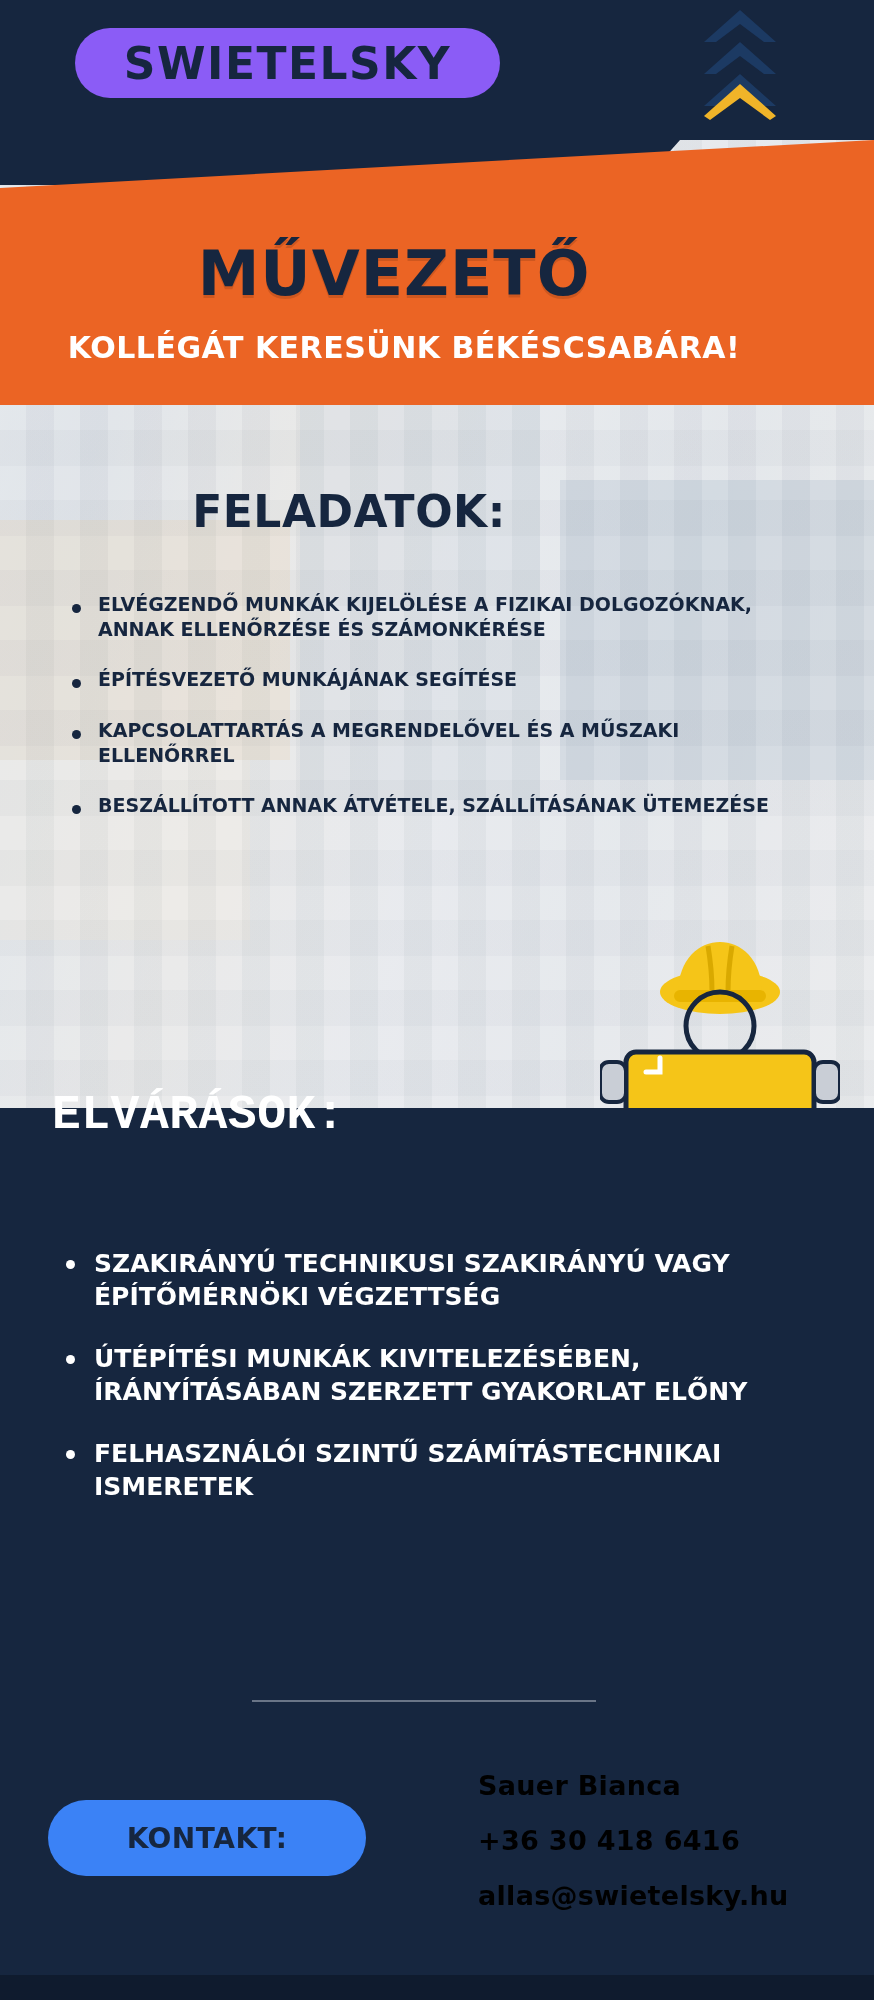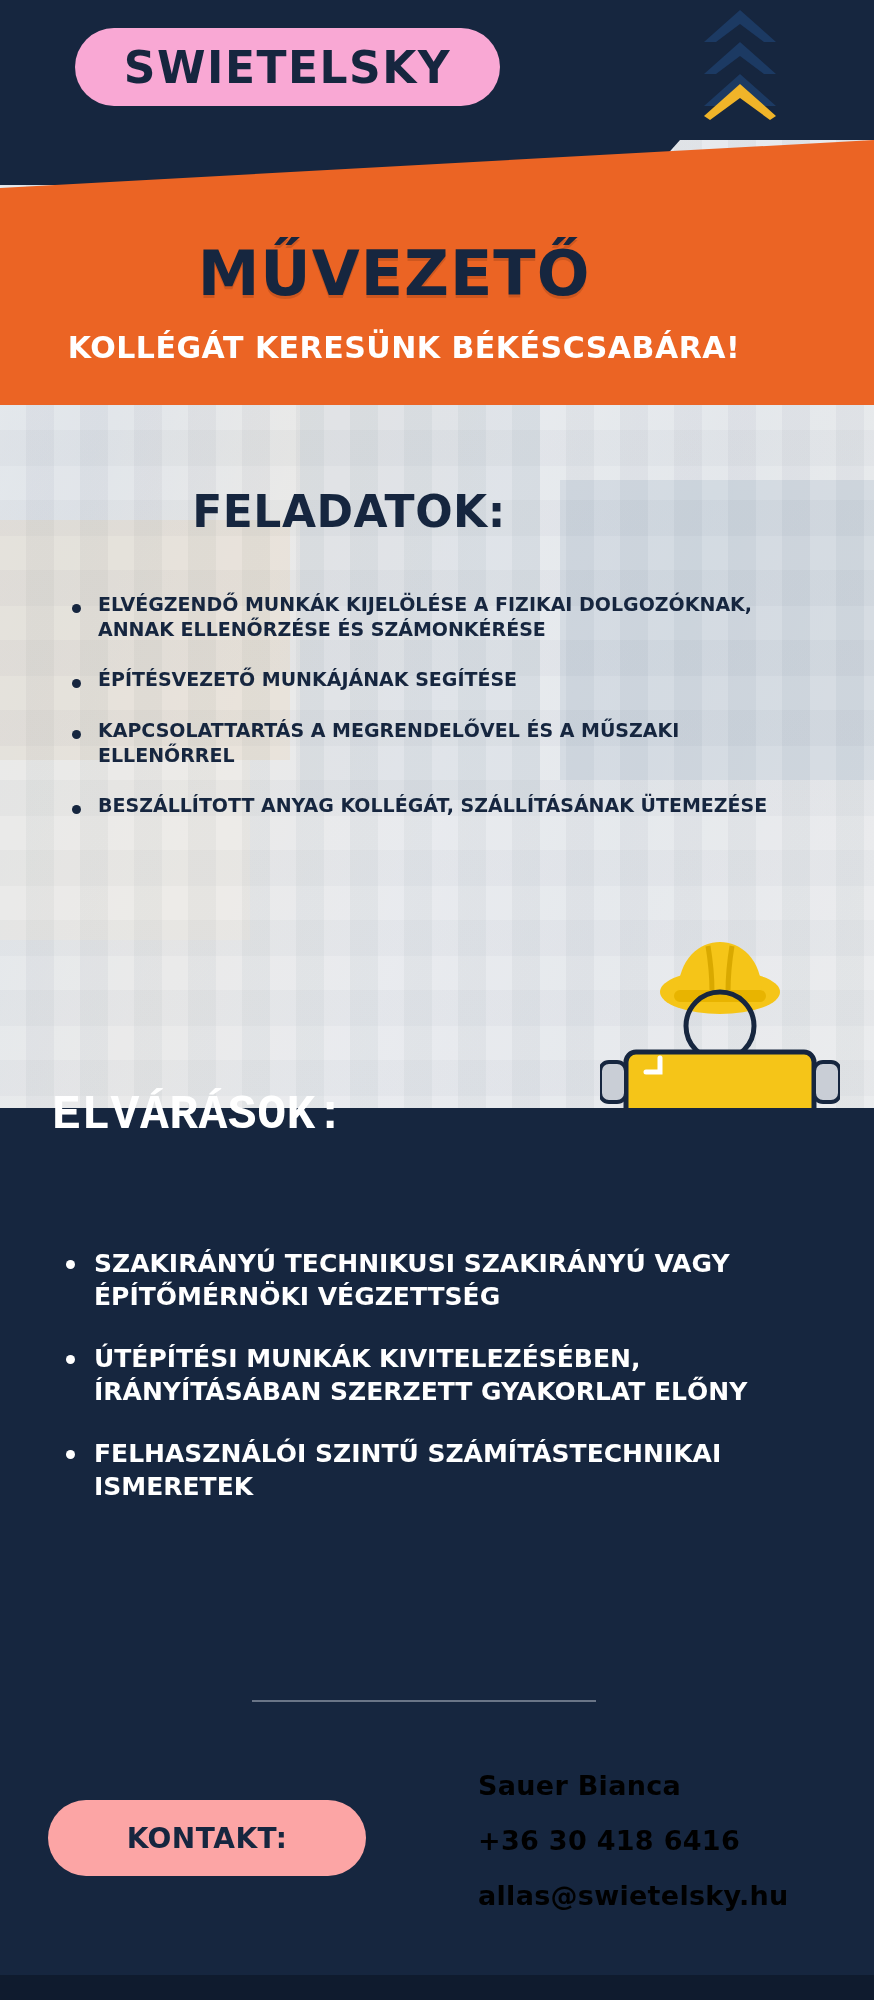--- a/index.html
+++ b/index.html
@@ -38,22 +38,22 @@
   .blob.b4 { left:300px; top:380px; width:240px; height:420px; background:#cbd3dd; opacity:.35; }
 
   
   .header-band {
     position:absolute; left:0; top:0; width:874px; height:185px;
     background:#16263f;
     clip-path: polygon(0 0, 874px 0, 874px 140px, 680px 140px, 640px 185px, 0 185px);
   }
   .logo-pill {
     position:absolute; left:75px; top:28px;
-    width:425px; height:78px;
-    background:#f9a8d4;
+    width:425px; height:70px;
+    background:#8b5cf6;
     border-radius:39px;
     display:flex; align-items:center; justify-content:center;
   }
   .logo-text {
     font-family:"DejaVu Sans", sans-serif;
     font-weight:bold;
     font-size:44px;
     letter-spacing:1.5px;
     color:#16263f;
   }
@@ -158,21 +158,21 @@
 
   .divider {
     position:absolute; left:252px; top:1700px;
     width:344px; height:2px;
     background:#6a7587;
   }
 
   .kontakt-pill {
     position:absolute; left:48px; top:1800px;
     width:318px; height:76px;
-    background:#fca5a5;
+    background:#3b82f6;
     border-radius:38px;
     display:flex; align-items:center; justify-content:center;
   }
   .kontakt-pill span {
     font-family:"DejaVu Sans", sans-serif;
     font-weight:bold;
     font-size:28px;
     color:#16263f;
     letter-spacing:.5px;
   }
@@ -222,21 +222,21 @@
 
   <div class="orange-band"></div>
   <div class="title-main">MŰVEZETŐ</div>
   <div class="title-sub">KOLLÉGÁT KERESÜNK BÉKÉSCSABÁRA!</div>
 
   <div class="tasks-heading">FELADATOK:</div>
   <ul class="tasks-list">
     <li>ELVÉGZENDŐ MUNKÁK KIJELÖLÉSE A FIZIKAI DOLGOZÓKNAK, ANNAK ELLENŐRZÉSE ÉS SZÁMONKÉRÉSE</li>
     <li>ÉPÍTÉSVEZETŐ MUNKÁJÁNAK SEGÍTÉSE</li>
     <li>KAPCSOLATTARTÁS A MEGRENDELŐVEL ÉS A MŰSZAKI ELLENŐRREL</li>
-    <li>BESZÁLLÍTOTT ANYAG KOLLÉGÁT, SZÁLLÍTÁSÁNAK ÜTEMEZÉSE</li>
+    <li>BESZÁLLÍTOTT ANNAK ÁTVÉTELE, SZÁLLÍTÁSÁNAK ÜTEMEZÉSE</li>
   </ul>
 
   <svg class="helmet" viewBox="0 0 240 200">
     <ellipse cx="120" cy="62" rx="60" ry="22" fill="#f5c518"></ellipse>
     <path d="M78 64 C78 28 100 12 120 12 C140 12 162 28 162 64 Z" fill="#f5c518"></path>
     <path d="M108 16 C108 16 112 40 112 62" stroke="#d9a900" stroke-width="5" fill="none"></path>
     <path d="M132 16 C132 16 128 40 128 62" stroke="#d9a900" stroke-width="5" fill="none"></path>
     <rect x="74" y="60" width="92" height="12" rx="6" fill="#e8b400"></rect>
     <circle cx="120" cy="96" r="34" fill="none" stroke="#16263f" stroke-width="5"></circle>
     <path d="M36 122 h168 a10 10 0 0 1 10 10 v60 a10 10 0 0 1 -10 10 h-168 a10 10 0 0 1 -10 -10 v-60 a10 10 0 0 1 10 -10 z" fill="#f5c518" stroke="#16263f" stroke-width="5"></path>

